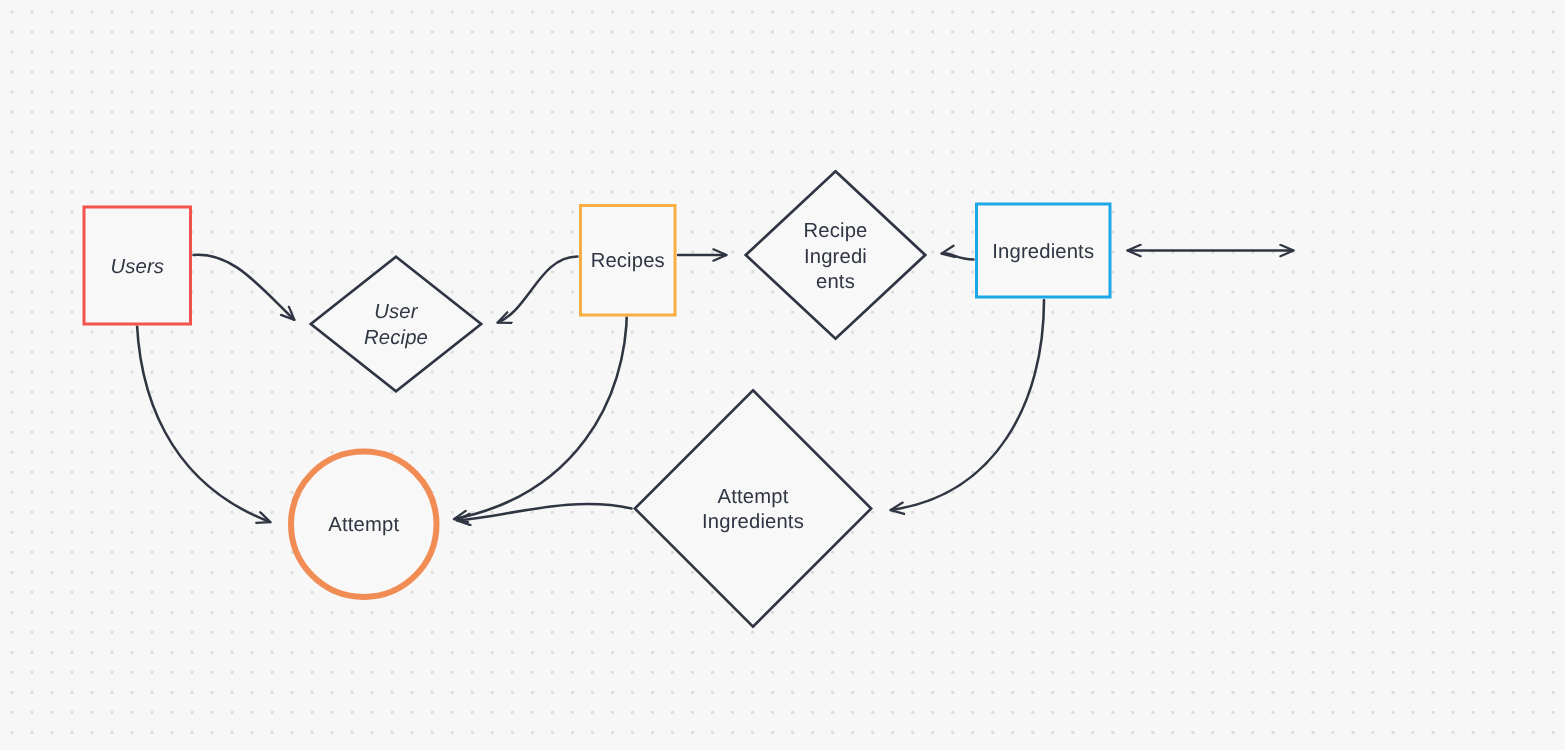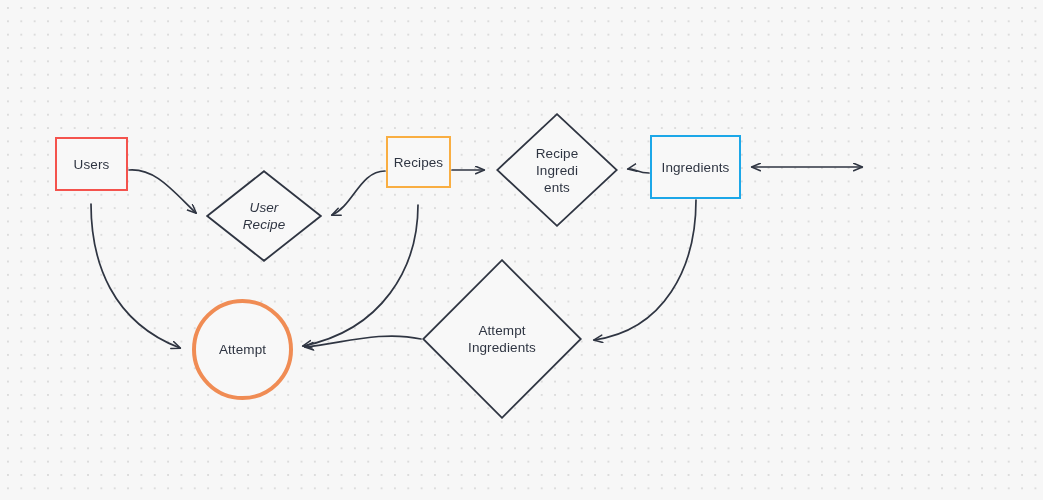--- a/index.html
+++ b/index.html
@@ -125,33 +125,33 @@
       <path d="M649,173 C638,173 634,168 628,169" marker-end="url(#arrowEnd)"></path>
 
       <path d="M752,167 L862,167" marker-start="url(#arrowStart)" marker-end="url(#arrowEnd)"></path>
 
       <path d="M696,200 C696,268 664,330 594,340" marker-end="url(#arrowEnd)"></path>
 
       <path d="M421,339 C380,330 340,344 305,347" marker-end="url(#arrowEnd)"></path>
     </g>
   </svg>
 
-  <div class="node rect" style="left:55px; top:137px; width:73px; height:54px; border-width:2.5px; border-color:#f4534d;">
+  <div class="node rect" style="left:55px; top:137px; width:73px; height:80px; border-width:2.5px; border-color:#f4534d;font-style:italic;">
     <span class="node-label">Users</span>
   </div>
 
   <div class="node diamond" style="left:206px; top:170px; width:116px; height:92px;font-style:italic;">
     <svg class="diamond-shape" viewBox="0 0 116 92" preserveAspectRatio="none">
       <polygon points="58,1.2 114.8,46 58,90.8 1.2,46" fill="#f8f8f8" stroke="#2f3542" stroke-width="1.8" vector-effect="non-scaling-stroke"></polygon>
     </svg>
     <span class="node-label">User
 Recipe</span>
   </div>
 
-  <div class="node rect" style="left:386px; top:136px; width:65px; height:52px; border-width:2.5px; border-color:#f9ae42;">
+  <div class="node rect" style="left:386px; top:136px; width:65px; height:75px; border-width:2.5px; border-color:#f9ae42;">
     <span class="node-label">Recipes</span>
   </div>
 
   <div class="node diamond" style="left:496px; top:113px; width:122px; height:114px;">
     <svg class="diamond-shape" viewBox="0 0 122 114" preserveAspectRatio="none">
       <polygon points="61,1.2 120.8,57 61,112.8 1.2,57" fill="#f8f8f8" stroke="#2f3542" stroke-width="1.8" vector-effect="non-scaling-stroke"></polygon>
     </svg>
     <span class="node-label">Recipe
 Ingredi
 ents</span>

